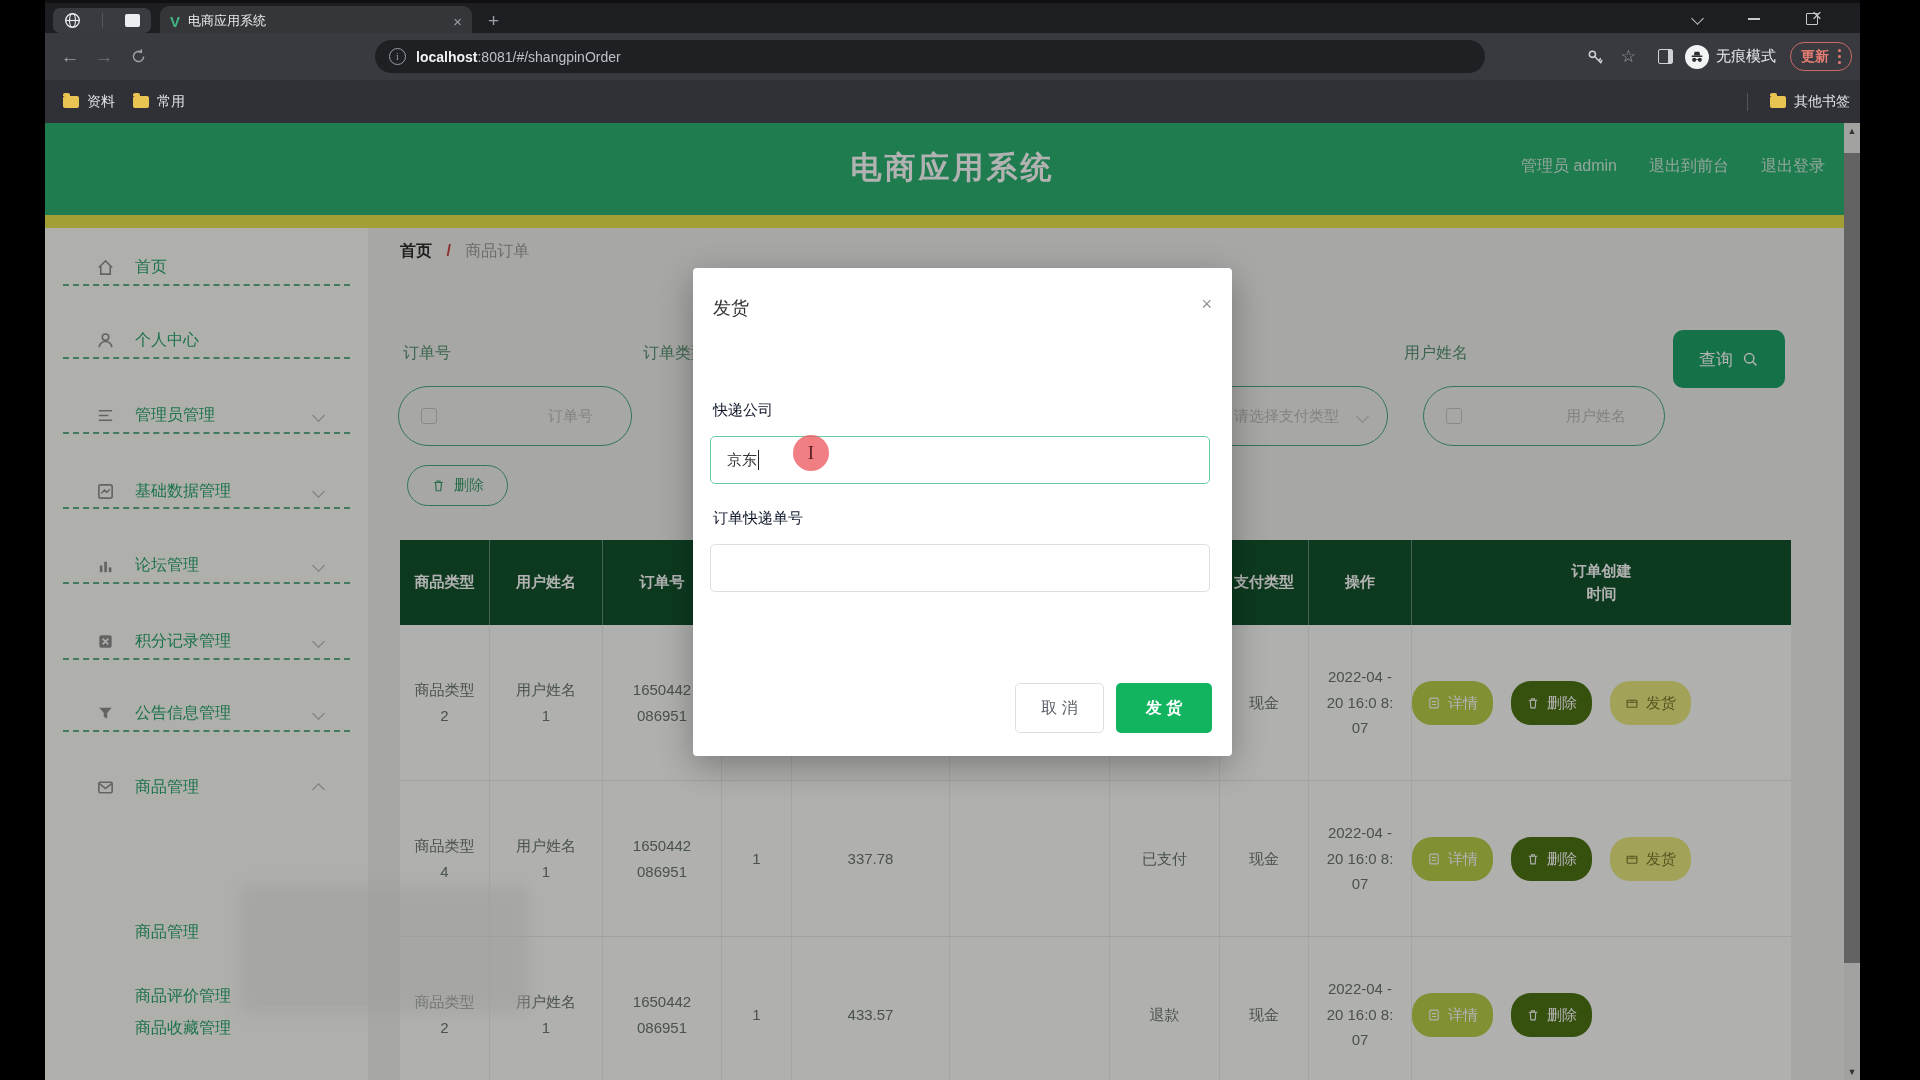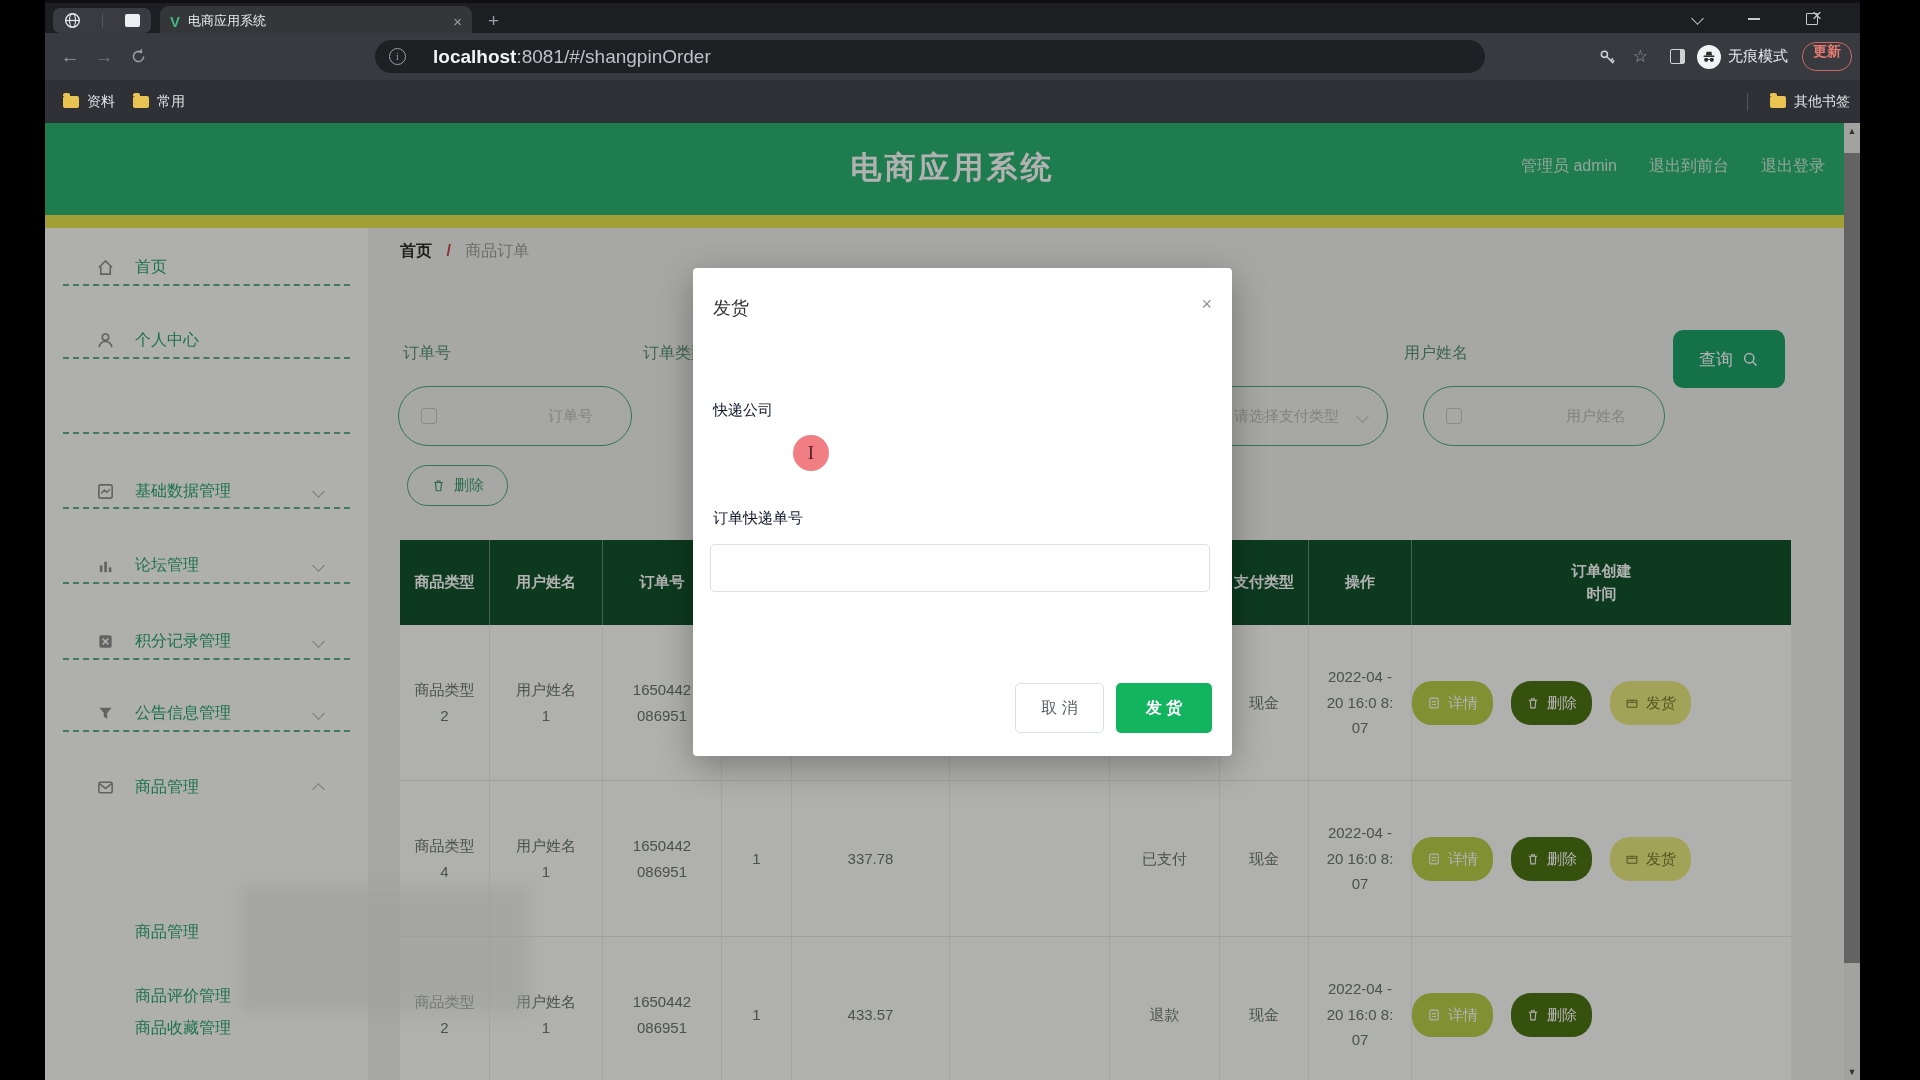--- a/index.html
+++ b/index.html
@@ -24,30 +24,30 @@
   .maxsq{width:10px;height:10px;border:1.5px solid #c8cacd;border-radius:1px;}
   .xg{font-size:17px;line-height:10px;}
   
   .toolbar{position:absolute;left:0;top:33px;width:100%;height:47px;background:#393a3f;display:flex;align-items:center;}
   .navic{color:#9aa0a6;font-size:19px;width:34px;text-align:center;}
   .navic.dim{color:#6e7174;}
   .urlbar{position:absolute;left:330px;top:7px;width:1110px;height:33px;background:#1f2023;border-radius:17px;
     display:flex;align-items:center;padding:0 14px;box-sizing:border-box;gap:10px;}
   .iinfo{width:15px;height:15px;border:1.5px solid #9aa0a6;border-radius:50%;color:#9aa0a6;font-size:10px;
     display:flex;align-items:center;justify-content:center;font-family:"Liberation Serif",serif;}
-  .urltext{font-size:19px;color:#bdc1c6;margin-left:17px;}
+  .urltext{font-size:14px;color:#bdc1c6;}
   .urltext b{color:#f1f3f4;font-weight:bold;}
   .tbicons{position:absolute;right:0;top:0;height:47px;display:flex;align-items:center;}
   .star{color:#9aa0a6;font-size:17px;margin:0 10px;}
   .panelic{width:13px;height:13px;border:1.7px solid #cfd1d4;border-radius:2px;position:relative;margin:0 12px;}
   .panelic::after{content:"";position:absolute;right:0;top:0;width:4px;height:100%;background:#cfd1d4;}
   .incog{width:24px;height:24px;border-radius:50%;background:#f1f3f4;display:flex;align-items:center;justify-content:center;margin-right:7px;}
   .incogtxt{color:#e8eaed;font-size:15px;margin-right:14px;}
   .updpill{border:1.5px solid #c96a66;border-radius:14px;height:27px;display:flex;align-items:center;
-    padding:0 10px;gap:9px;margin-right:8px;flex-direction:column;}
+    padding:0 10px;gap:9px;margin-right:8px;}
   .updtxt{color:#e57d74;font-size:14px;font-weight:bold;}
   .vdots{width:3px;height:3px;border-radius:50%;background:#e57d74;box-shadow:0 -6px 0 #e57d74,0 6px 0 #e57d74;}
   
   .bookmarks{position:absolute;left:0;top:80px;width:100%;height:43px;background:#303136;display:flex;align-items:center;color:#dfe1e4;font-size:14px;}
   .folder{width:16px;height:12px;background:#e9c452;border-radius:2px;position:relative;margin:0 8px 0 18px;}
   .folder::before{content:"";position:absolute;top:-3px;left:0;width:7px;height:3px;background:#e9c452;border-radius:2px 2px 0 0;}
   .bmright{position:absolute;right:10px;top:0;height:43px;display:flex;align-items:center;}
   .bmsep{width:1px;height:18px;background:#55565c;margin-right:4px;}
   
   #page{position:absolute;left:0;top:123px;width:1815px;height:957px;background:#f0f0ee;overflow:hidden;}
@@ -241,20 +241,29 @@
         <span class="ic">
             <svg width="19" height="19" viewBox="0 0 20 20">
               <circle cx="10" cy="6.5" r="3.4" fill="none" stroke="#8f8f8f" stroke-width="1.7"></circle>
               <path d="M3.5 17 a6.5 6 0 0 1 13 0" fill="none" stroke="#8f8f8f" stroke-width="1.7"></path>
             </svg>
           </span>
         <span>个人中心</span>
       </div>
       <div class="sdash" style="top:129px;"></div>
 
+      <div class="snav" style="top:170px;">
+        <span class="ic">
+            <svg width="19" height="19" viewBox="0 0 20 20">
+              <path d="M3 5 H17 M3 10 H13 M3 15 H17" stroke="#8f8f8f" stroke-width="1.7"></path>
+            </svg>
+          </span>
+        <span>管理员管理</span>
+        <span class="cv"></span>
+      </div>
       <div class="sdash" style="top:204px;"></div>
 
       <div class="snav" style="top:246px;">
         <span class="ic">
             <svg width="19" height="19" viewBox="0 0 20 20">
               <rect x="3" y="3" width="14" height="14" rx="2" fill="none" stroke="#8f8f8f" stroke-width="1.7"></rect>
               <path d="M5.5 12 L9 8.5 L11.5 11 L14.5 7.5" fill="none" stroke="#8f8f8f" stroke-width="1.5"></path>
             </svg>
           </span>
         <span>基础数据管理</span>
@@ -530,20 +539,24 @@
 
     <div class="overlay"></div>
 
     <div class="wmark"></div>
 
     <div class="modal">
       <div class="mtitle">发货</div>
       <div class="mclose">×</div>
 
       <div class="mlabel" style="top:133px;">快递公司</div>
+      <div class="minput focus" style="top:168px;">
+        <span>京东</span>
+        <span class="tcaret"></span>
+      </div>
 
       <div class="mlabel" style="top:241px;">订单快递单号</div>
       <div class="minput plain" style="top:276px;"></div>
 
       <div class="mfoot">
         <div class="mbtn cancel">取 消</div>
         <div class="mbtn confirm">发 货</div>
       </div>
 
       <div class="redcur">Ι</div>

